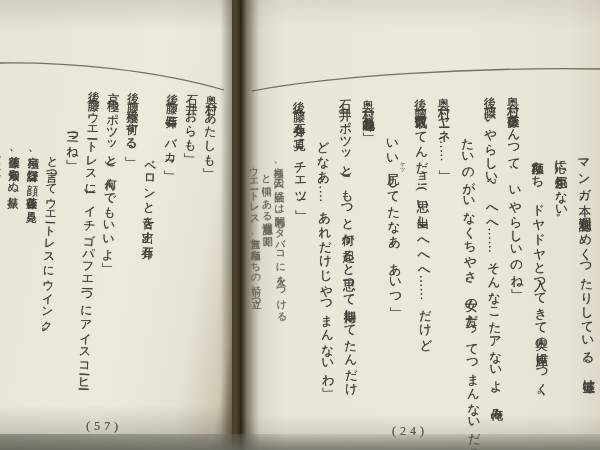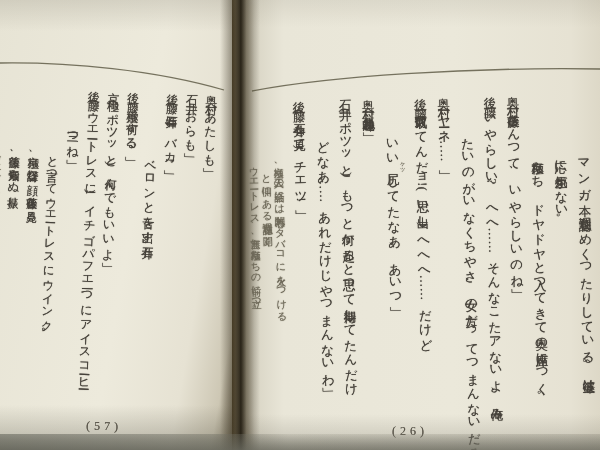--- a/index.html
+++ b/index.html
@@ -93,16 +93,16 @@
       <div class="col"><span class="speaker">奥村</span><span class="txt">「悪趣味ね」</span></div>
       <div class="col"><span class="speaker">石井</span><span class="txt">「(ポツッと) もつと何か起ると思つて期待してたんだけ</span></div>
       <div class="col continuation"><span class="txt">どなあ……あれだけじやつまんないわ」</span></div>
       <div class="col"><span class="speaker">後藤</span><span class="txt">「(石井を見て) チエツ!」</span></div>
       <div class="col small"><span class="txt">京極、三人の会話には無関心、タバコに火をつける</span></div>
       <div class="col small small-cont"><span class="txt">と側にある週刊誌を開く。</span></div>
       <div class="col small"><span class="txt">ウエートレス、無言、京極たちの前に立つ。</span></div>
     </div>
 
   <div id="pn-left" class="page-number">(57)</div>
-  <div id="pn-right" class="page-number">(26)</div>
+  <div id="pn-right" class="page-number">(24)</div>
 
   <div id="bottom-shadow"></div>
 </div>
 
 </body></html>

